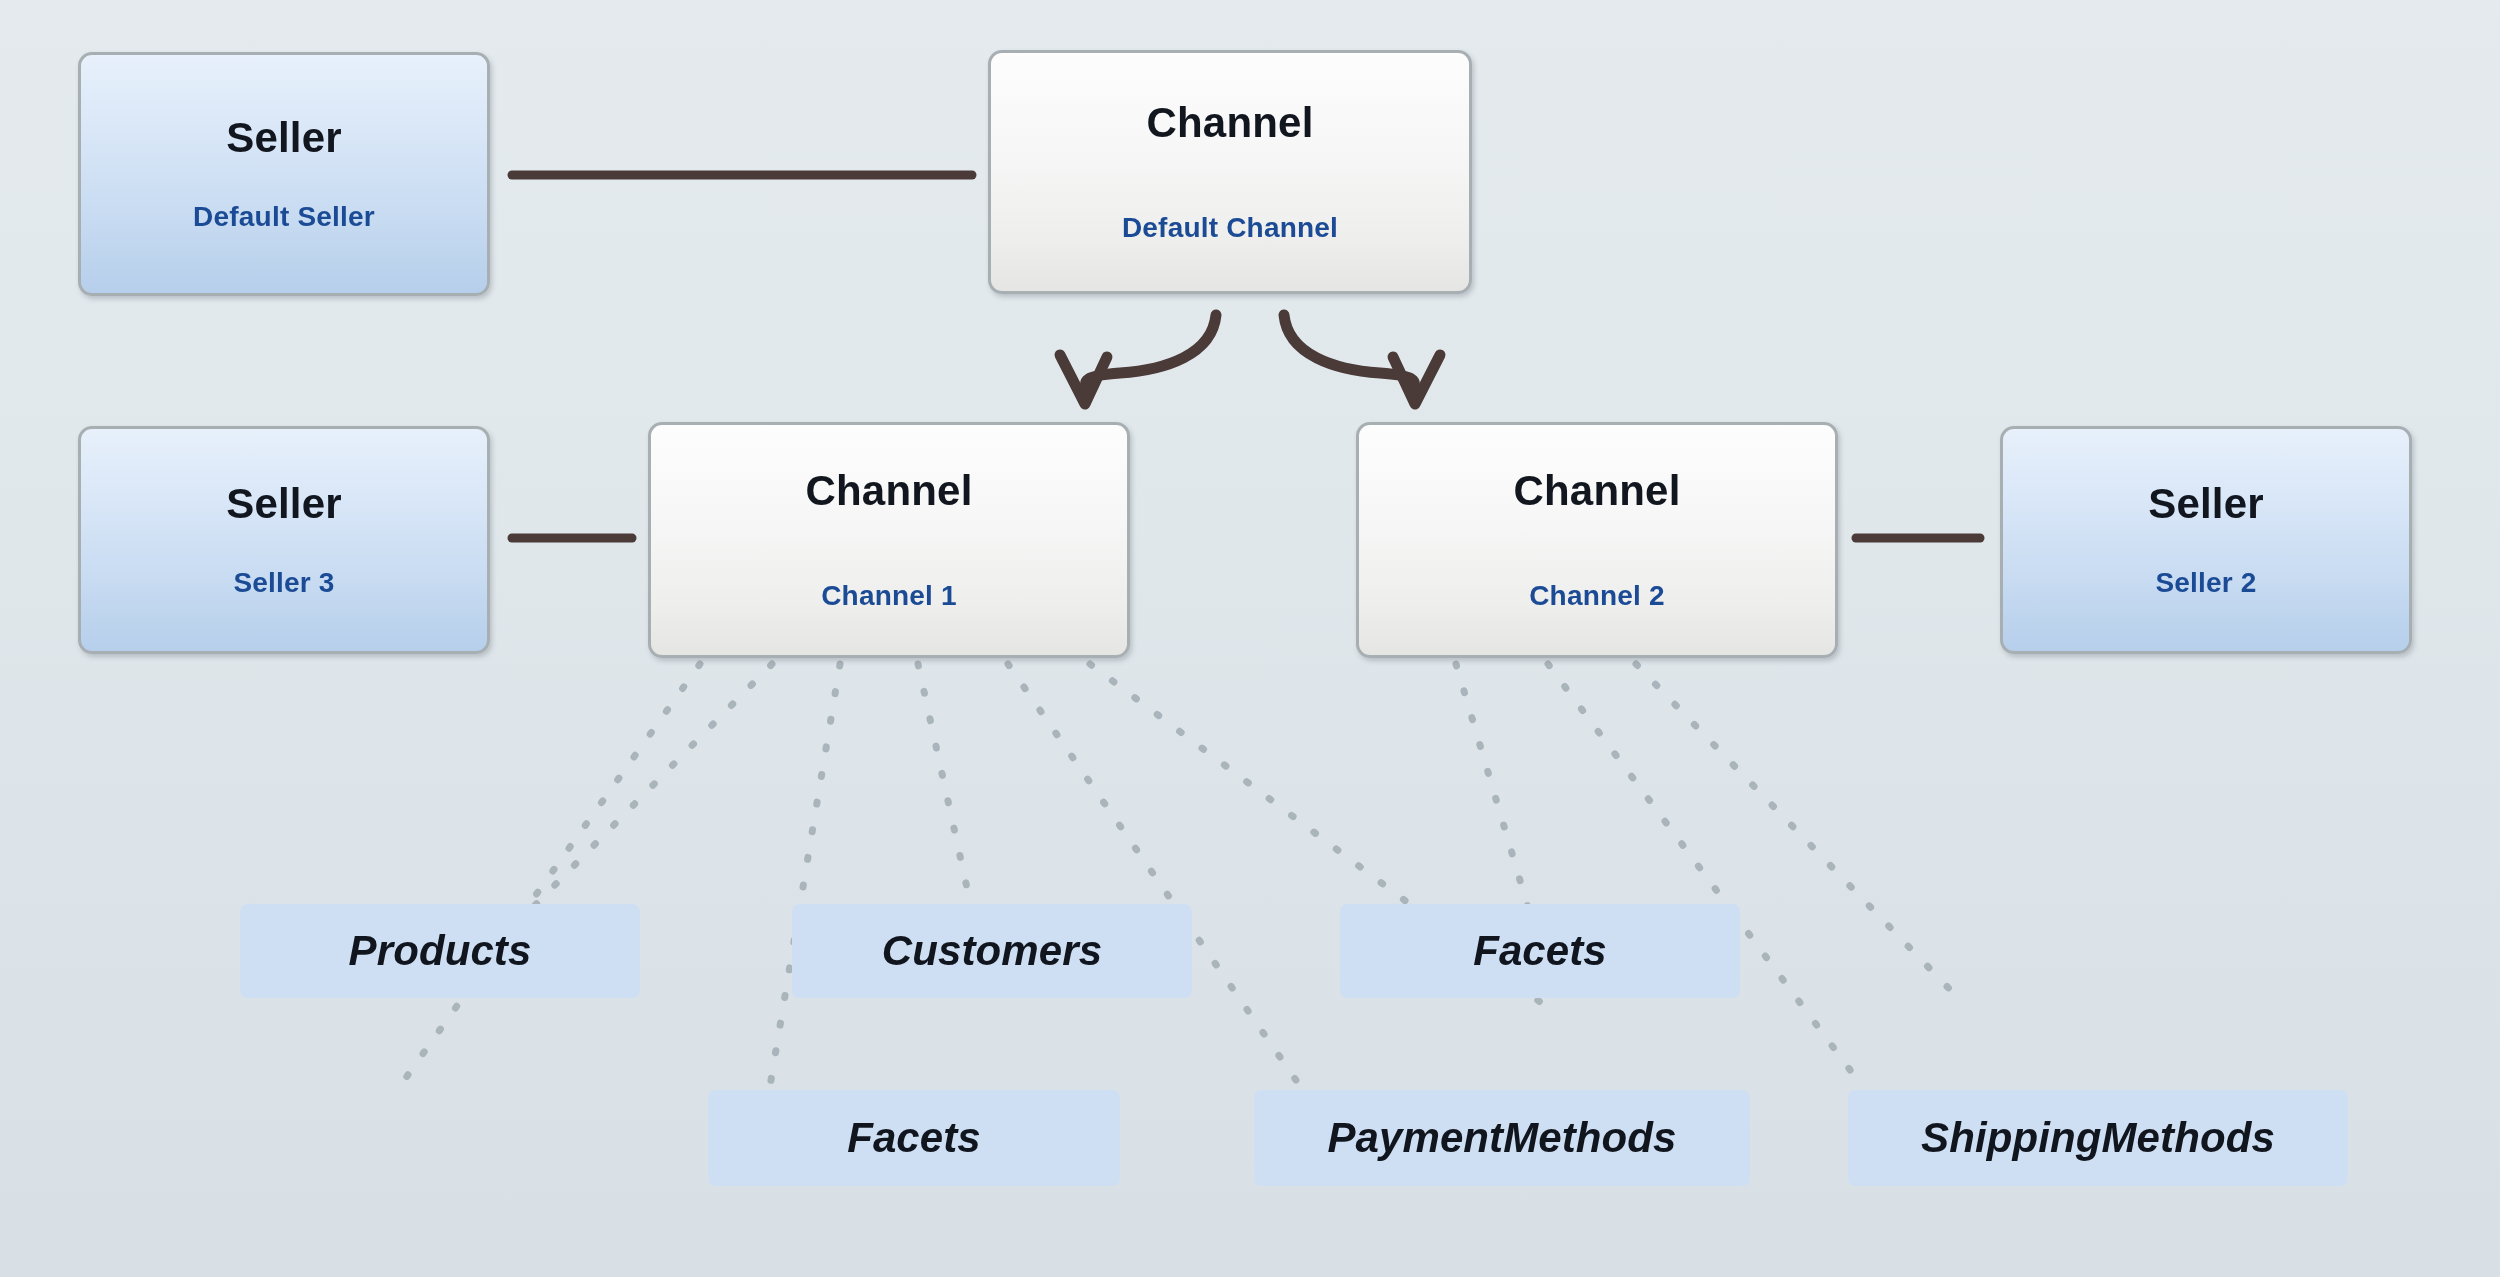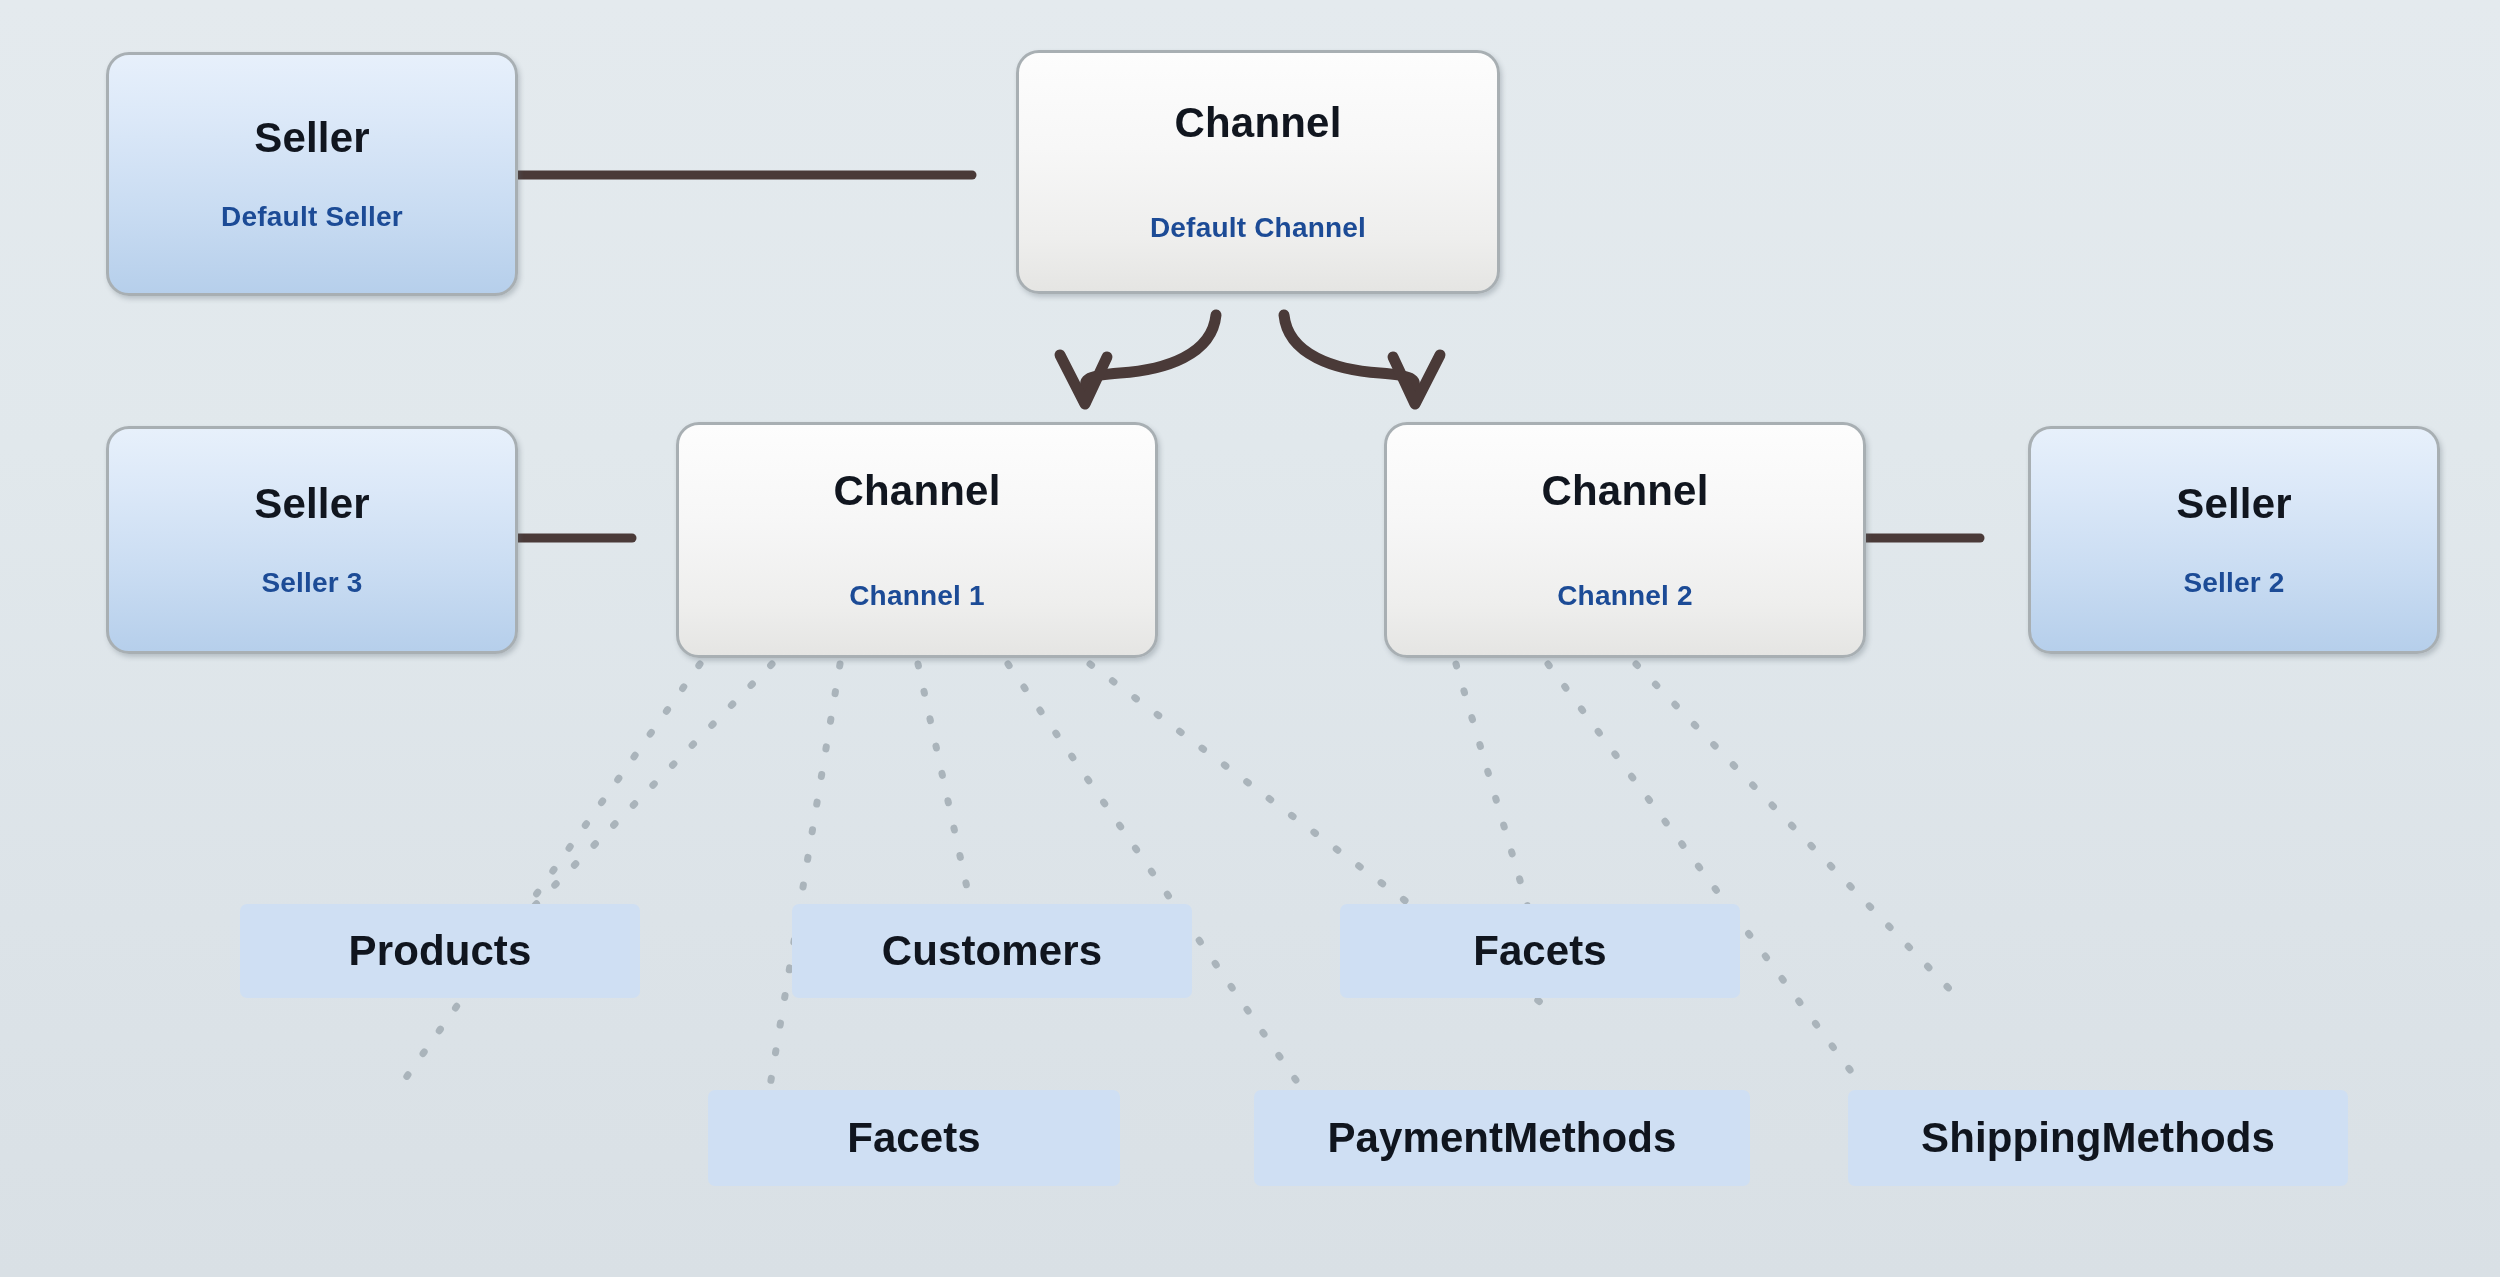--- a/index.html
+++ b/index.html
@@ -24,27 +24,26 @@
     width: 2500px;
     height: 1277px;
     pointer-events: none;
   }
 
   
   .card {
     position: absolute;
     box-sizing: border-box;
     border: 3px solid #a8afb3;
-    border-radius: 23px;
+    border-radius: 14px;
     display: flex;
     flex-direction: column;
     align-items: center;
     justify-content: center;
     box-shadow: 2px 3px 5px rgba(90,104,114,0.30);
-    margin-left: 28px;
   }
   .card.seller {
     background: linear-gradient(180deg, #e7f0fb 0%, #dbe8f8 28%, #c9dcf2 65%, #b6cfeb 100%);
   }
   .card.channel {
     background: linear-gradient(180deg, #fdfdfd 0%, #f7f7f7 40%, #eeeeed 78%, #e5e5e3 100%);
     gap: 26px;
   }
   .card .type {
     font-size: 42px;
@@ -69,20 +68,21 @@
     box-sizing: border-box;
     background: #cfdff3;
     border-radius: 7px;
     display: flex;
     align-items: center;
     justify-content: center;
     color: #10151e;
     font-size: 42px;
     font-weight: bold;
     letter-spacing: 0.1px;
+    font-style: italic;
   }
 </style>
 </head>
 <body>
 
 <div id="stage">
 
   <svg id="connectors" viewBox="0 0 2500 1277">
 
     <g>

